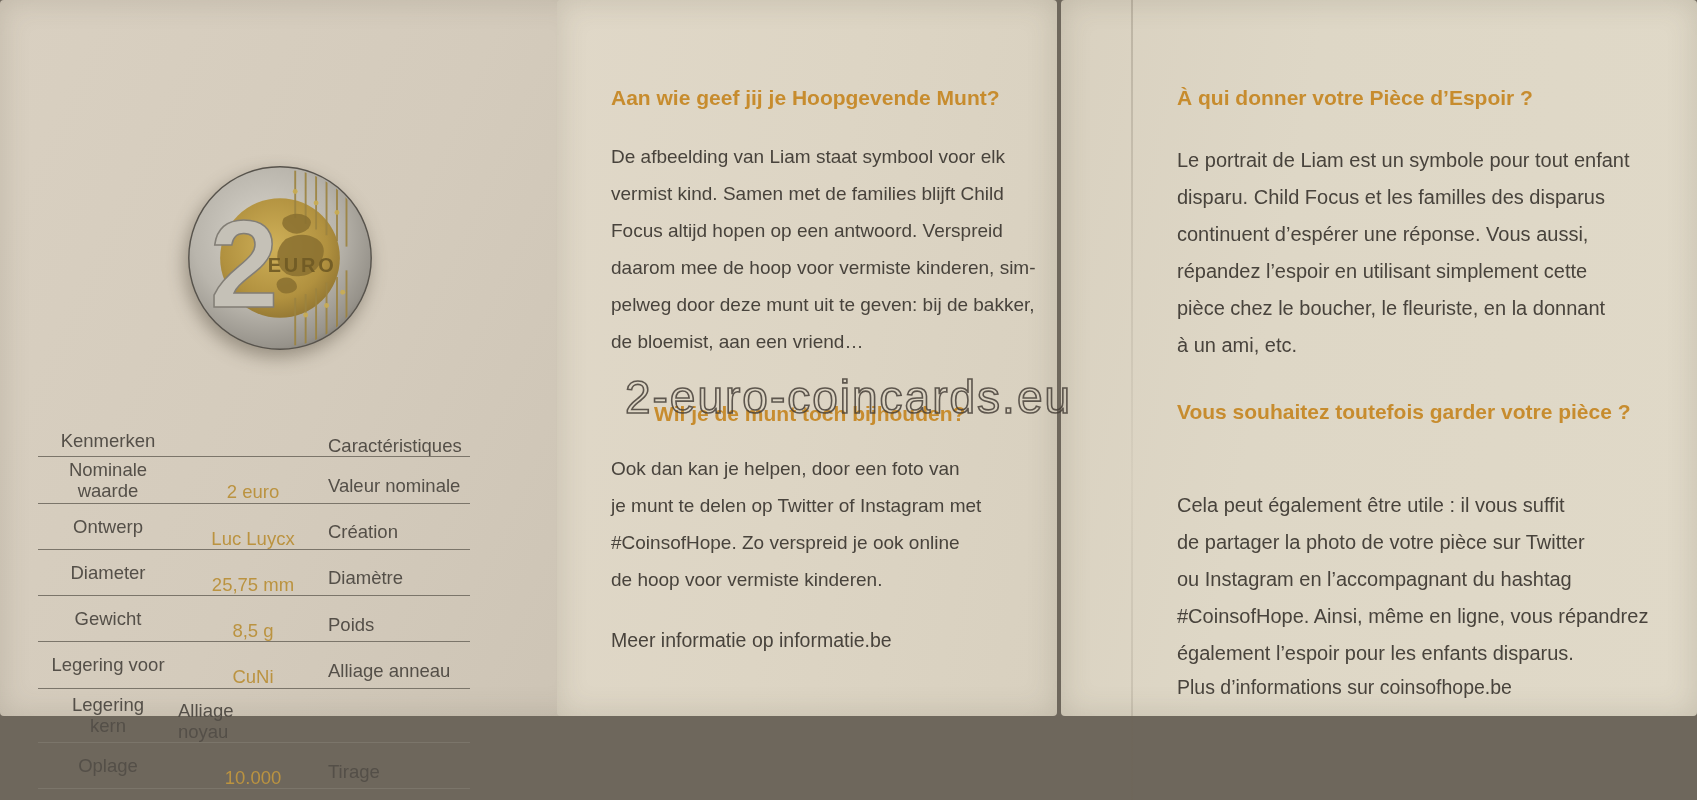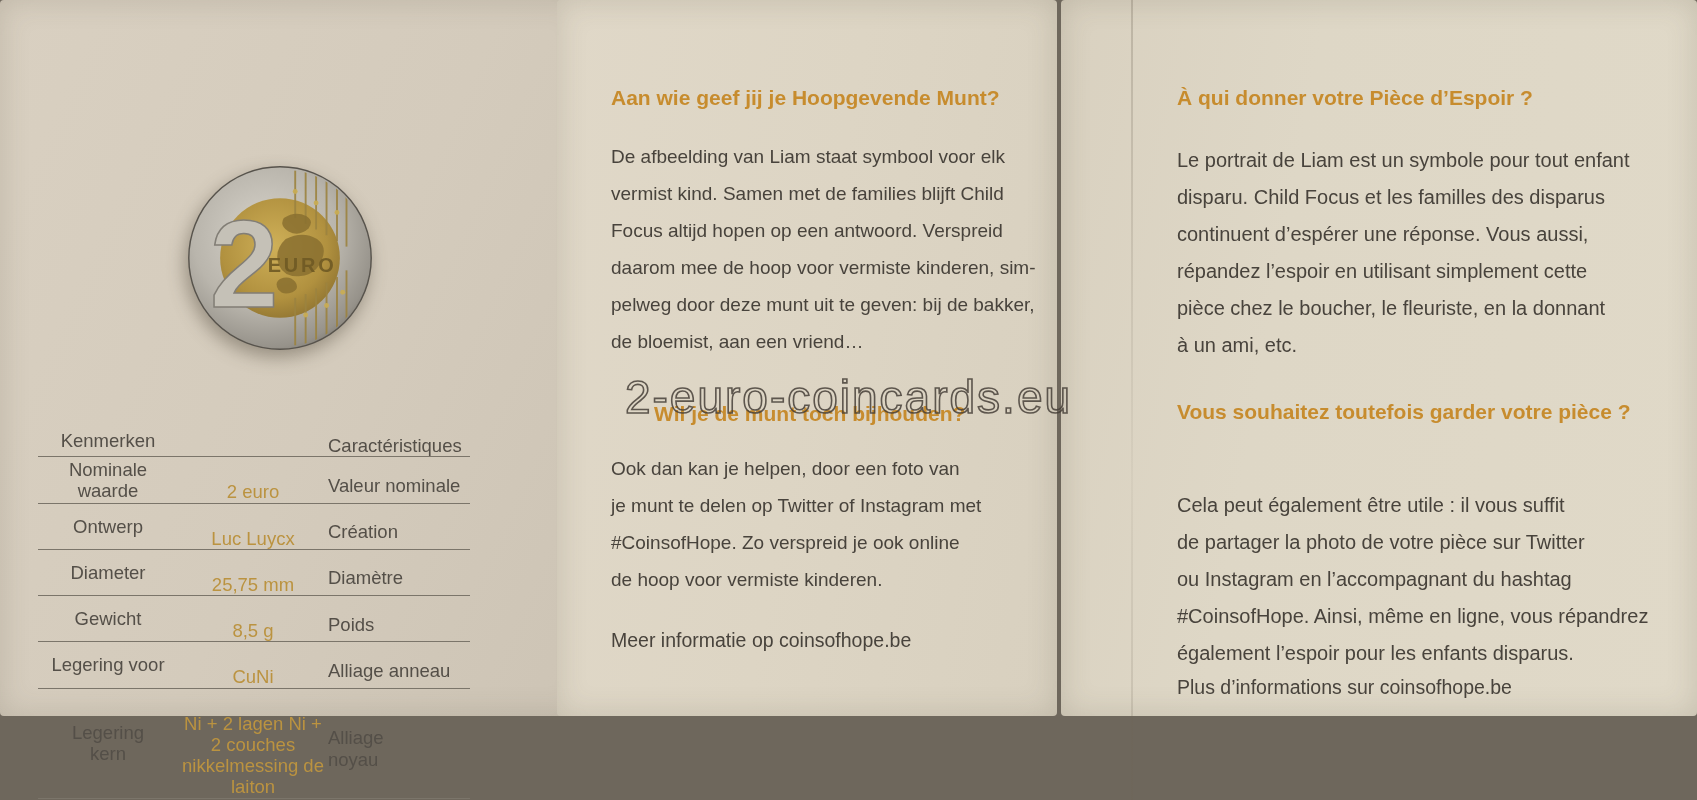--- a/index.html
+++ b/index.html
@@ -140,24 +140,27 @@
           <span class="cell-fr">Poids</span>
         </div>
       <div class="specs-row">
           <span class="cell-nl">Legering voor</span>
           <span class="cell-val">CuNi</span>
           <span class="cell-fr">Alliage anneau</span>
         </div>
       <div class="specs-row tall">
           <span class="cell-nl">Legering
 kern</span>
-          <span class="cell-val">Ni + 2 lagen Ni + 2 couches
-nikkelmessing de laiton</span>
           <span class="cell-fr">Alliage
 noyau</span>
+        </div>
+      <div class="specs-row">
+          <span class="cell-nl">Oplage</span>
+          <span class="cell-val">10.000</span>
+          <span class="cell-fr">Tirage</span>
         </div>
       <div class="specs-row">
           <span class="cell-nl">Kwaliteit</span>
           <span class="cell-val">Fleur de Coin (FDC)</span>
           <span class="cell-fr">Qualité</span>
         </div>
     </div>
   </section>
 
   <section class="card card-middle">
@@ -166,21 +169,21 @@
 vermist kind. Samen met de families blijft Child
 Focus altijd hopen op een antwoord. Verspreid
 daarom mee de hoop voor vermiste kinderen, sim-
 pelweg door deze munt uit te geven: bij de bakker,
 de bloemist, aan een vriend…</div>
     <div class="heading h2-mid">Wil je de munt toch bijhouden?</div>
     <div class="para p2-mid">Ook dan kan je helpen, door een foto van
 je munt te delen op Twitter of Instagram met
 #CoinsofHope. Zo verspreid je ook online
 de hoop voor vermiste kinderen.</div>
-    <div class="footer-line f-mid">Meer informatie op coinsofhope.be</div>
+    <div class="footer-line f-mid">Meer informatie op informatie.be</div>
   </section>
 
   <section class="card card-right">
     <div class="crease" style="left:70px"></div>
     <div class="heading h1-right">À qui donner votre Pièce d’Espoir ?</div>
     <div class="para p1-right">Le portrait de Liam est un symbole pour tout enfant
 disparu. Child Focus et les familles des disparus
 continuent d’espérer une réponse. Vous aussi,
 répandez l’espoir en utilisant simplement cette
 pièce chez le boucher, le fleuriste, en la donnant

